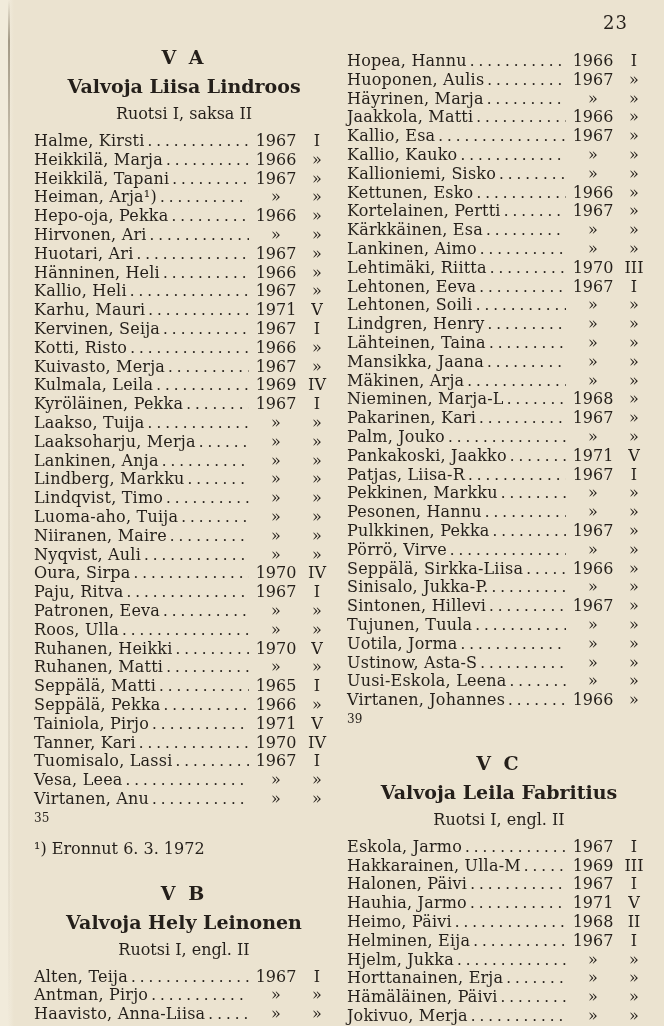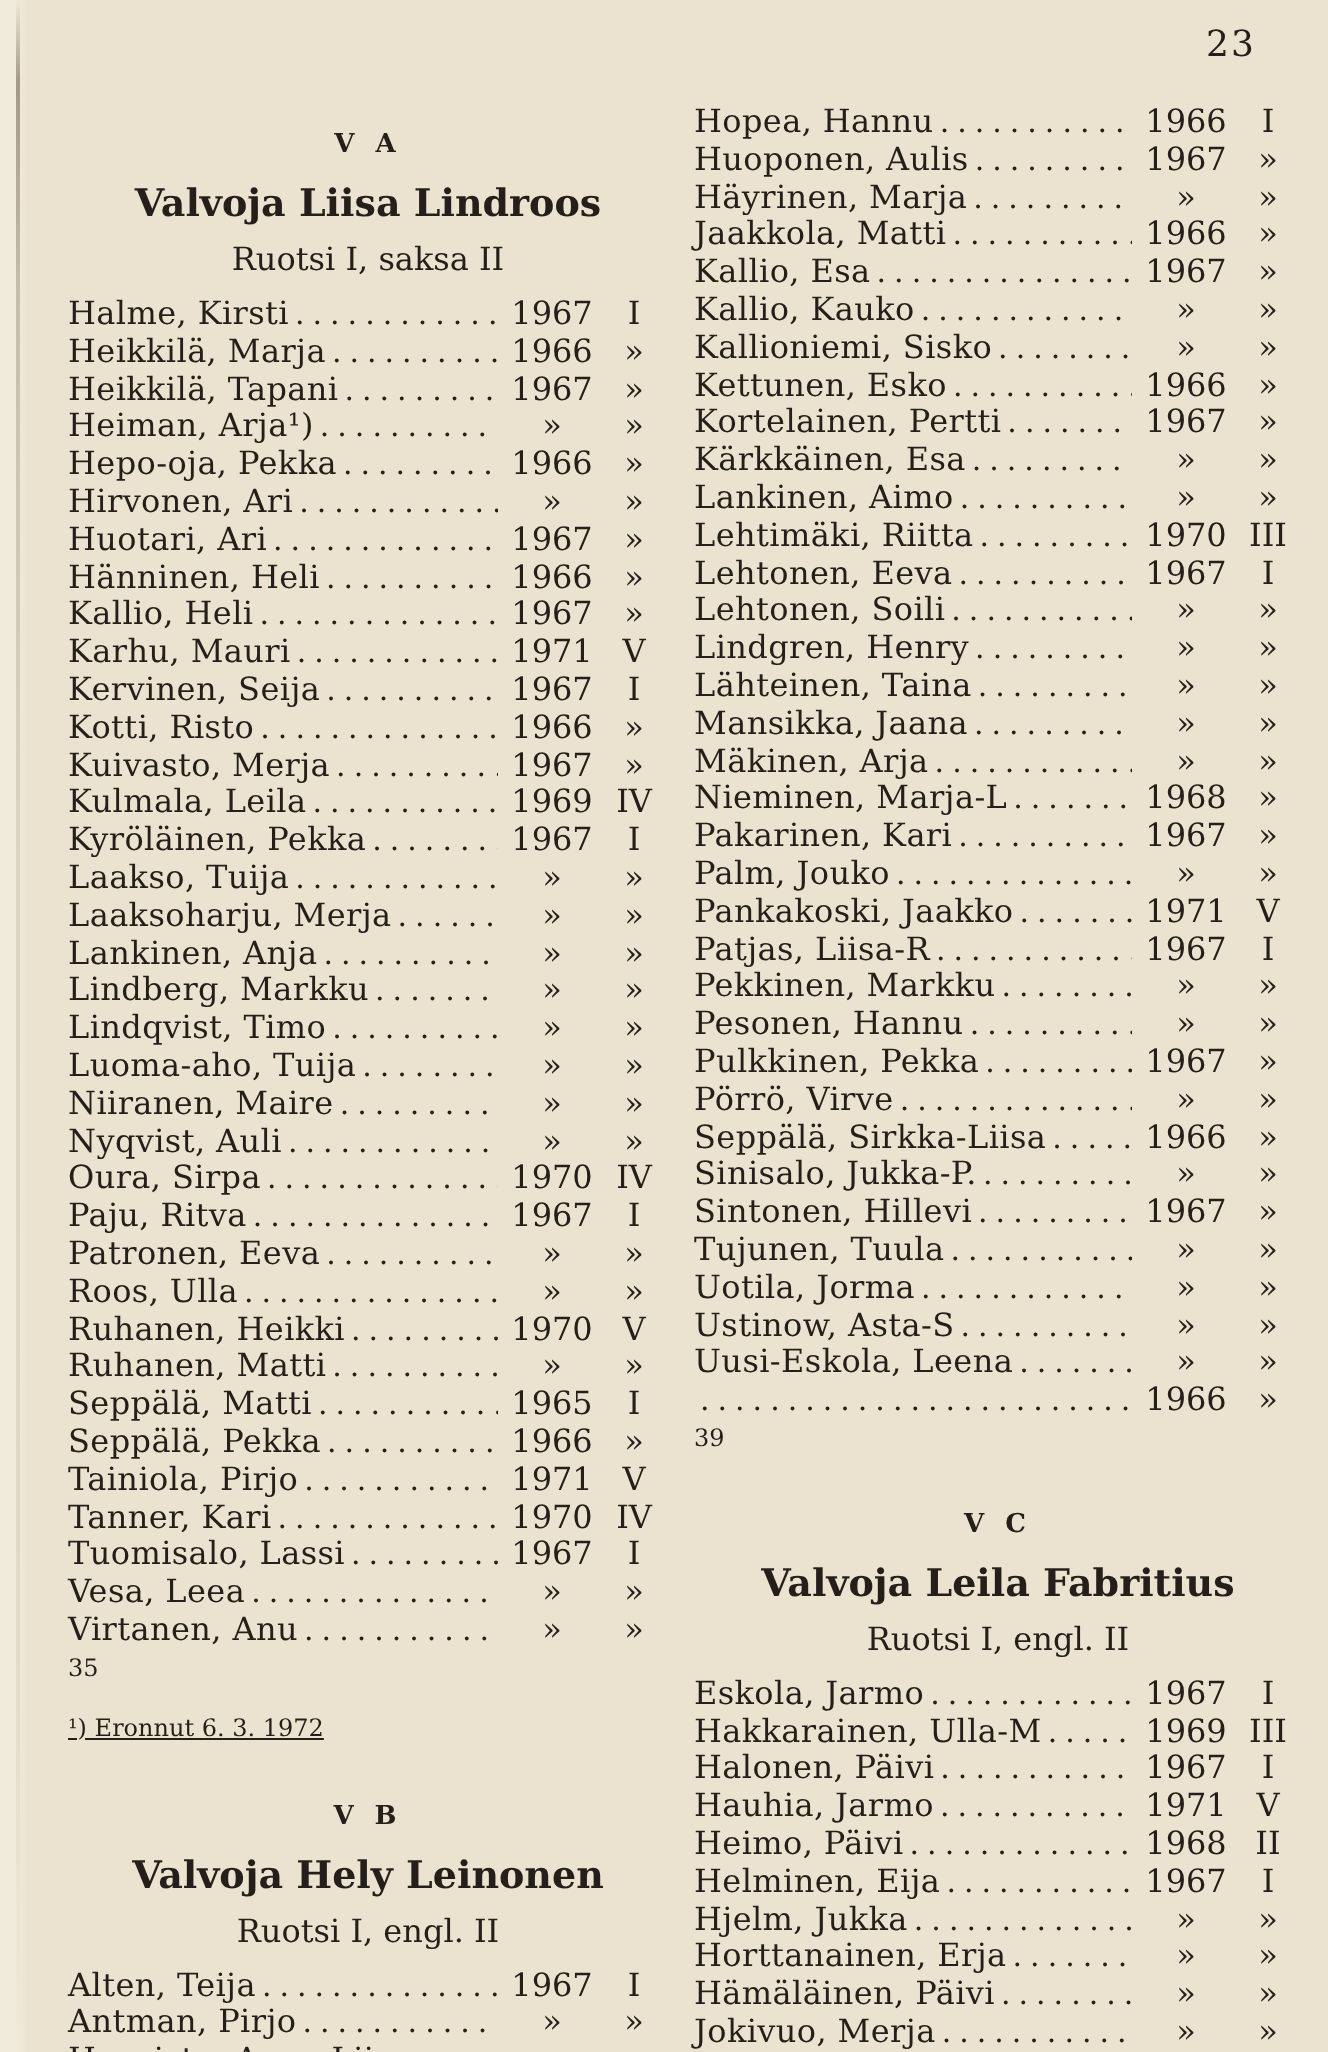--- a/index.html
+++ b/index.html
@@ -46,23 +46,23 @@
 
   .col {
     position: absolute;
     top: 46px;
     width: 300px;
   }
   .col-left  { left: 34px;  }
   .col-right { left: 347px; width: 304px; }
 
   .section-title {
-    margin: 16px 0 7px 0;
+    margin: 0 0 7px 0;
     text-align: center;
-    font-size: 13px;
+    font-size: 19px;
     font-weight: bold;
     letter-spacing: 3px;
     line-height: 22px;
   }
   .supervisor {
     margin: 0 0 5px 0;
     text-align: center;
     font-size: 19px;
     font-weight: bold;
     line-height: 22px;
@@ -108,23 +108,22 @@
     text-align: center;
   }
 
   .class-size {
     font-size: 12px;
     line-height: 18px;
   }
 
   .footnote {
     margin-top: 12px;
-    font-size: 12px;
+    font-size: 16px;
     line-height: 19px;
-    text-decoration: underline;
   }
 
   .section-gap-left  { margin-top: 24px; }
   .section-gap-right { margin-top: 24px; }
 
   .right-list-offset { margin-top: 6px; }
 </style>
 </head>
 <body>
 
@@ -596,20 +595,21 @@
     <span class="year">»</span>
     <span class="grade">»</span>
   </div>
         <div class="row">
     <span class="name">Uusi-Eskola, Leena</span>
     <span class="dots"></span>
     <span class="year">»</span>
     <span class="grade">»</span>
   </div>
         <div class="row">
+    <span class="name">Virtanen, Johannes</span>
     <span class="dots"></span>
     <span class="year">1966</span>
     <span class="grade">»</span>
   </div>
       </div>
     <div class="class-size">39</div>
   </div>
 
   <div class="section-gap-right">
     <h2 class="section-title">V C</h2>

